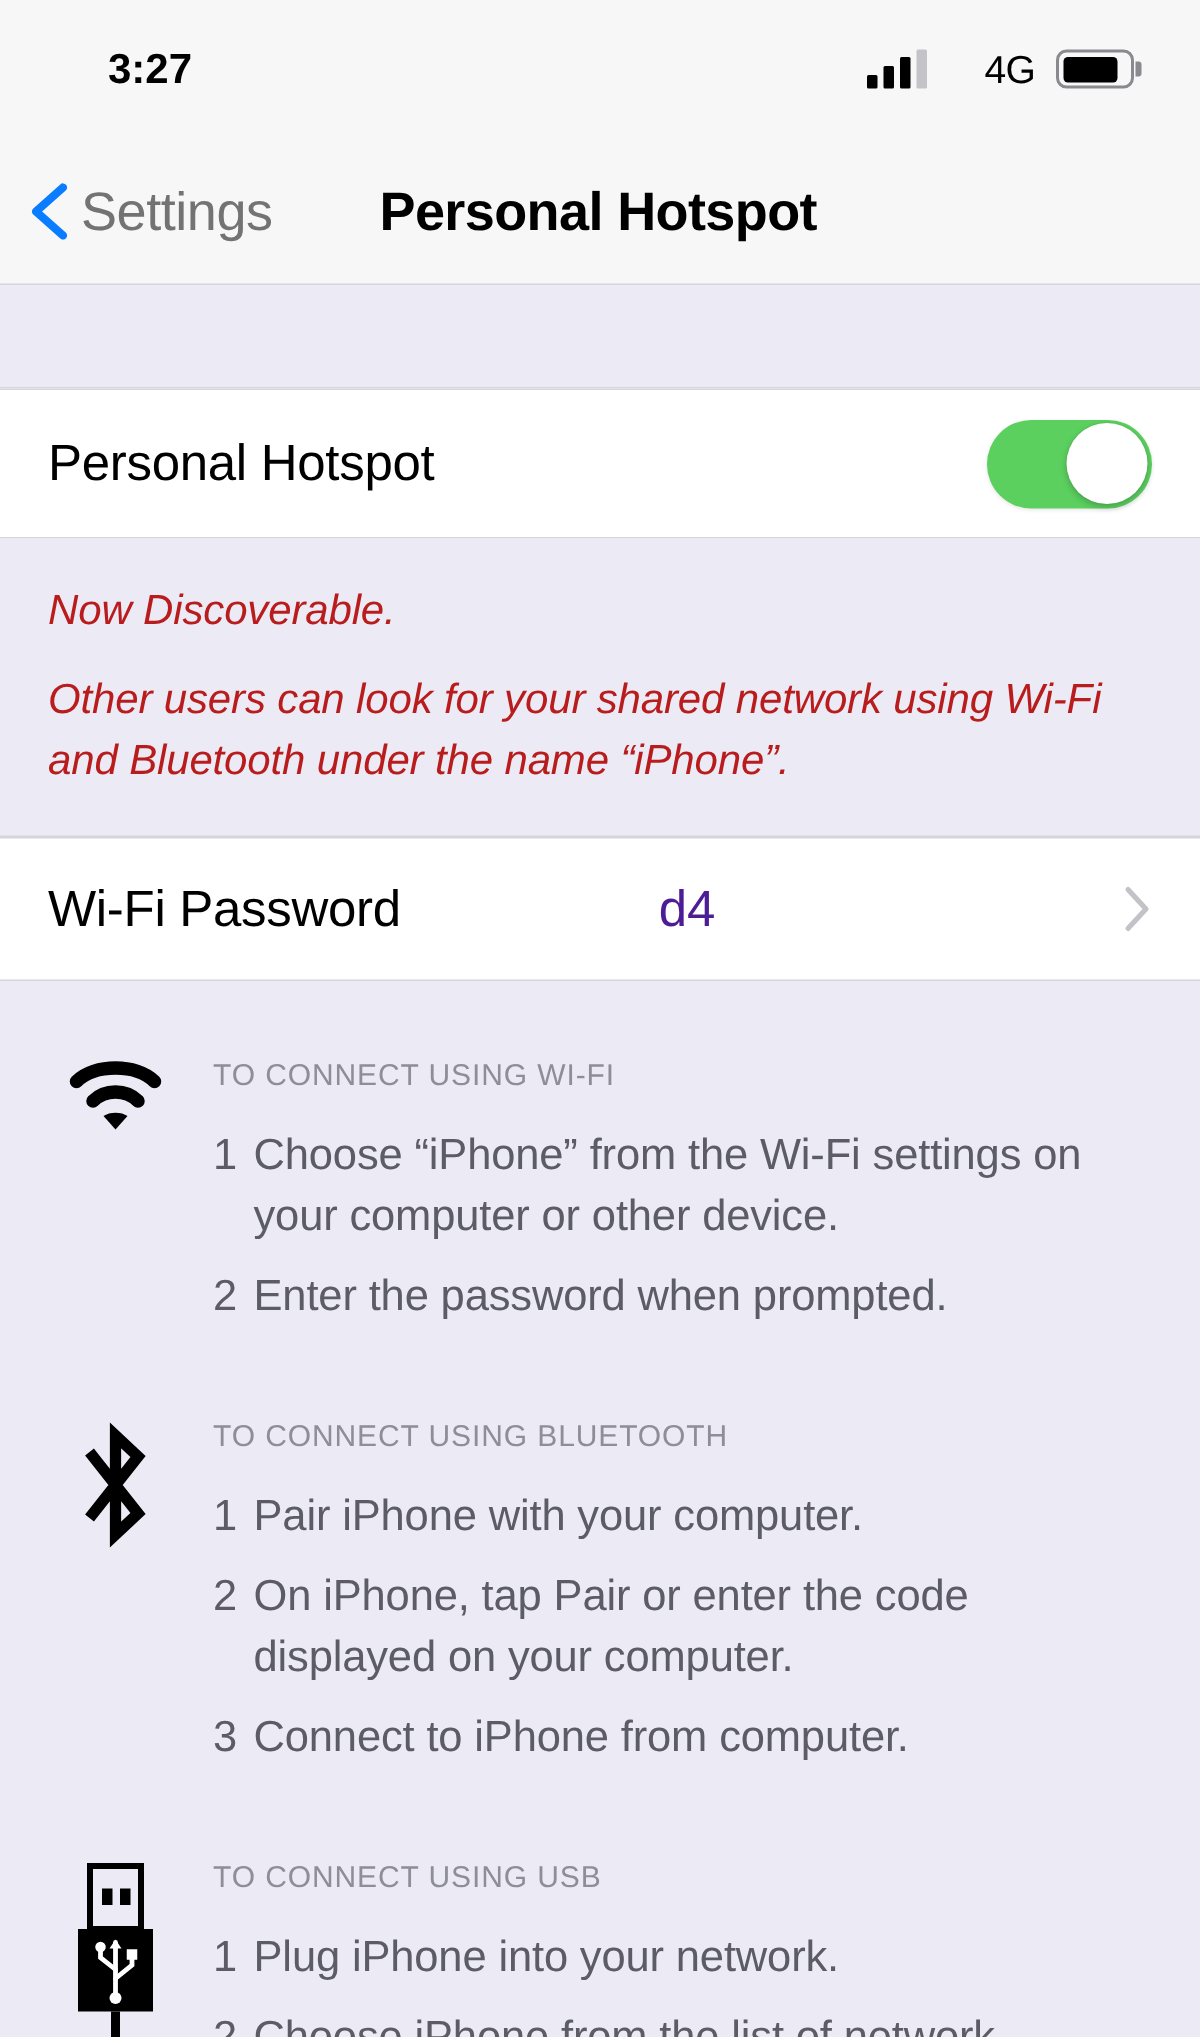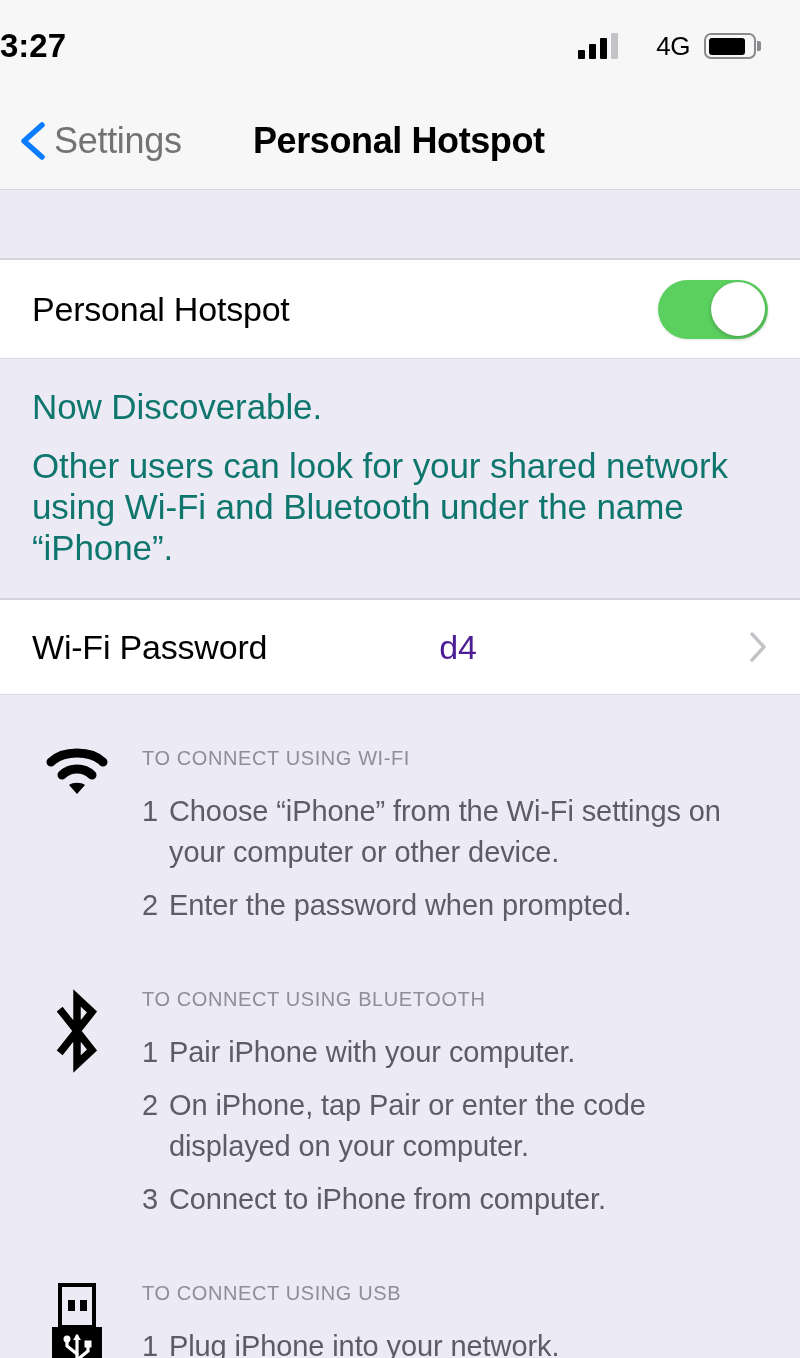--- a/index.html
+++ b/index.html
@@ -24,24 +24,25 @@
   .status-bar {
     height: 92px;
     background: #F7F7F7;
     display: flex;
     align-items: center;
     justify-content: space-between;
     padding: 0 44px 0 0;
     position: relative;
   }
   .status-time {
-    font-size: 33px;
+    font-size: 28px;
     font-weight: bold;
     color: #000;
     letter-spacing: 0px;
+    margin-left: 72px;
   }
   .status-right {
     display: flex;
     align-items: center;
     gap: 14px;
   }
   .signal-bars {
     display: flex;
     align-items: flex-end;
     gap: 4px;
@@ -188,24 +189,25 @@
     box-shadow: 0 2px 5px rgba(0,0,0,0.22), 0 0 1px rgba(0,0,0,0.15);
   }
 
   
   .section-footer {
     background: #ECEAF4;
     padding: 27px 32px 30px 32px;
     border-bottom: 1px solid #D6D5DC;
   }
   .footer-line {
-    font-size: 35px;
+    font-size: 28px;
     line-height: 41px;
-    color: #0f766e;
+    color: #b91c1c;
     letter-spacing: -0.1px;
+    font-style: italic;
   }
   .footer-line + .footer-line { margin-top: 18px; }
 
   
   .instructions {
     background: #ECEAF4;
     padding-top: 46px;
   }
   .instr-block {
     display: flex;

